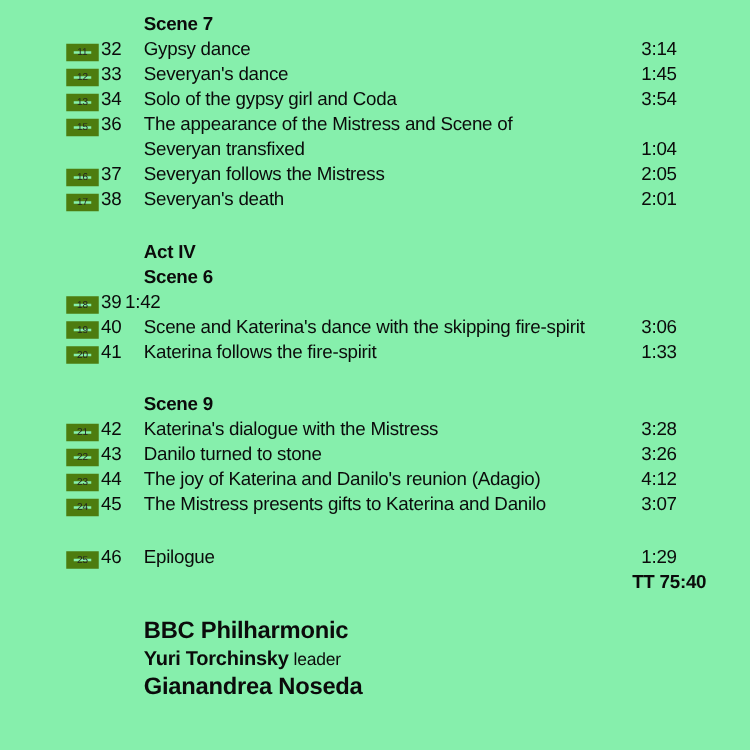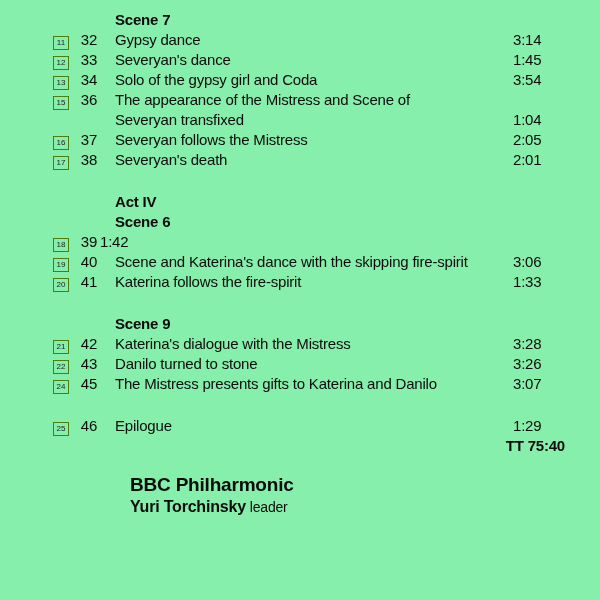--- a/index.html
+++ b/index.html
@@ -20,43 +20,43 @@
     line-height: 20px;
     font-size: 15px;
     letter-spacing: -0.2px;
     white-space: nowrap;
   }
   .c-box { align-self: start; }
   .cue-box {
     display: inline-flex;
     align-items: center;
     justify-content: center;
-    width: 16px;
+    width: 26px;
     height: 14px;
     margin-top: 2px;
-    border: 1px solid #4d7c0f;
+    border: 6px solid #4d7c0f;
     font-size: 8px;
     letter-spacing: 0;
     color: #222222;
     box-sizing: border-box;
   }
   .c-no { text-align: center; }
   .c-title { padding-left: 15px; overflow: hidden; }
   .c-time { text-align: left; }
   .section-header { font-weight: bold; }
   .spacer { height: 22px; }
   .total-row {
     line-height: 20px;
     font-size: 15px;
     font-weight: bold;
     text-align: right;
     letter-spacing: -0.2px;
   }
   .credits { margin-top: 18px; padding-left: 62px; }
-  .credit { white-space: nowrap; margin-left: 15px; }
+  .credit { white-space: nowrap; }
   .credit-large { font-size: 19px; line-height: 22px; font-weight: bold; letter-spacing: -0.2px; }
   .credit-medium { font-size: 16px; line-height: 22px; font-weight: bold; letter-spacing: -0.2px; }
   .credit-role { font-size: 14px; font-weight: normal; margin-left: 4px; }
 </style>
 </head>
 <body>
 
 <div class="page">
   <div id="tracklist">
       <div class="row">
@@ -150,31 +150,38 @@
         <div class="c-title">Katerina's dialogue with the Mistress</div>
         <div class="c-time">3:28</div>
       </div>
       <div class="row">
         <div class="c-box"><span class="cue-box">22</span></div>
         <div class="c-no">43</div>
         <div class="c-title">Danilo turned to stone</div>
         <div class="c-time">3:26</div>
       </div>
       <div class="row">
+        <div class="c-box"><span class="cue-box">23</span></div>
+        <div class="c-no">44</div>
+        <div class="c-title">The joy of Katerina and Danilo's reunion (Adagio)</div>
+        <div class="c-time">4:12</div>
+      </div>
+      <div class="row">
         <div class="c-box"><span class="cue-box">24</span></div>
         <div class="c-no">45</div>
         <div class="c-title">The Mistress presents gifts to Katerina and Danilo</div>
         <div class="c-time">3:07</div>
       </div>
       <div class="spacer"></div>
       <div class="row">
         <div class="c-box"><span class="cue-box">25</span></div>
         <div class="c-no">46</div>
         <div class="c-title">Epilogue</div>
         <div class="c-time">1:29</div>
       </div>
       <div class="total-row">TT 75:40</div>
     </div>
   <div class="credits" id="credits">
       <div class="credit credit-large"><span class="credit-name">BBC Philharmonic</span></div>
       <div class="credit credit-medium"><span class="credit-name">Yuri Torchinsky</span><span class="credit-role">leader</span></div>
+      <div class="credit credit-large"><span class="credit-name">Gianandrea Noseda</span></div>
     </div>
 </div>
 
 </body></html>

